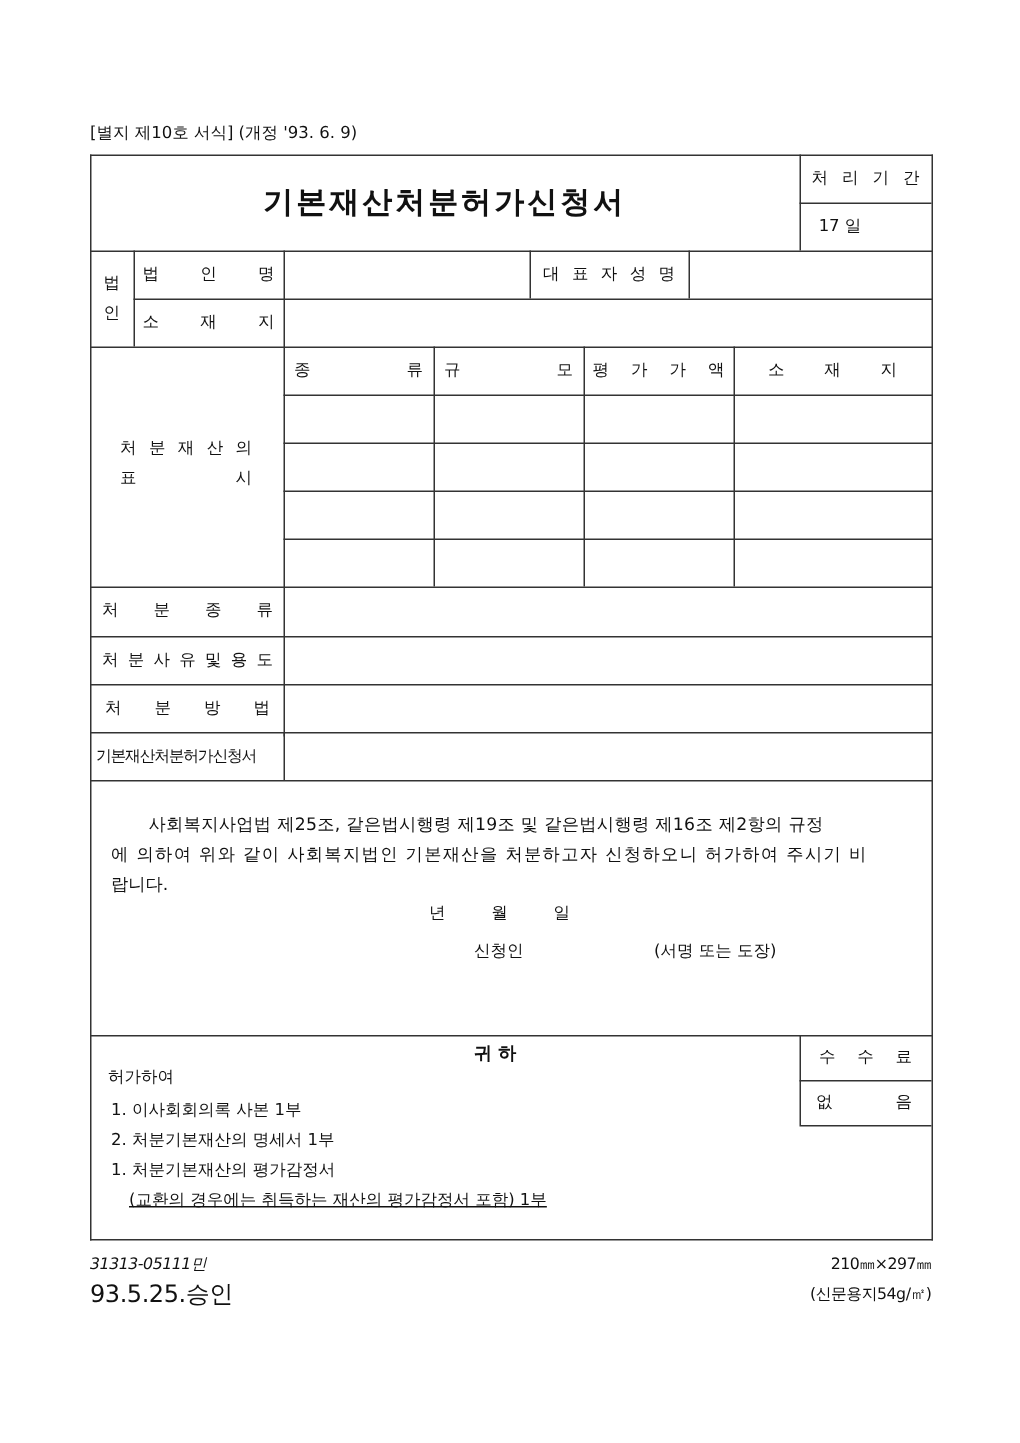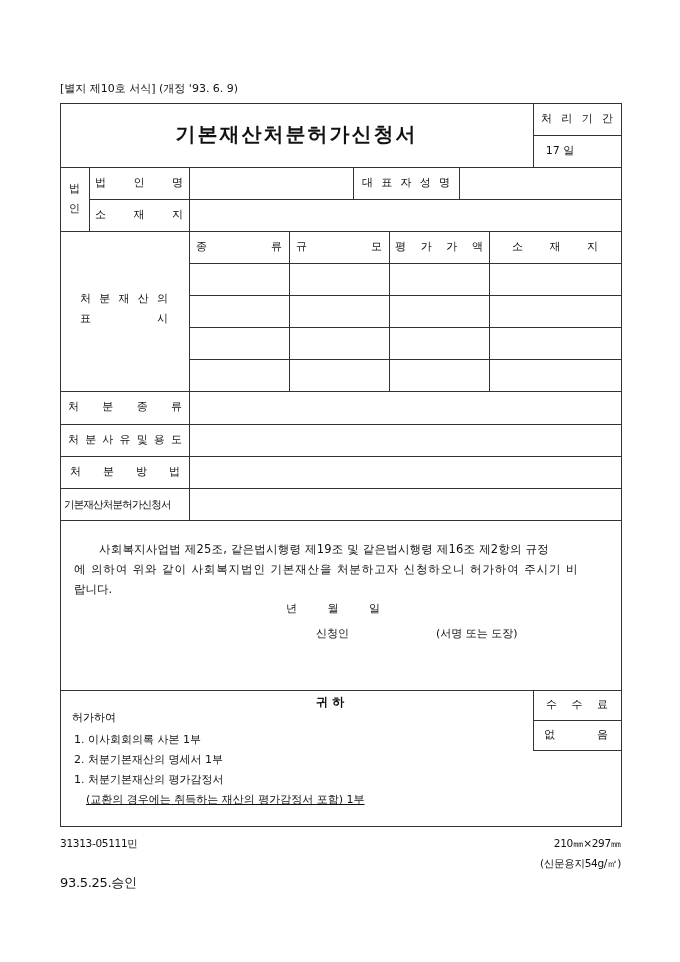--- a/index.html
+++ b/index.html
@@ -209,16 +209,16 @@
 <div class="abs txt spread" style="left:546px; top:698px; width:62px;">
   <span>수</span>
   <span>수</span>
   <span>료</span>
 </div>
 <div class="abs txt spread" style="left:544px; top:728px; width:64px;">
   <span>없</span>
   <span>음</span>
 </div>
 
-<div class="abs txt" style="left:60px; top:836px; font-size:10.5px; letter-spacing:-0.3px;">31313-05111민</div>
-<div class="abs txt" style="left:60px; top:856px; font-size:13px; letter-spacing:-0.3px;margin-top:20px;">93.5.25.승인</div>
+<div class="abs txt" style="left:60px; top:836px; font-size:10.5px; letter-spacing:-0.3px;font-style:italic;">31313-05111민</div>
+<div class="abs txt" style="left:60px; top:856px; font-size:16px; letter-spacing:-0.3px;">93.5.25.승인</div>
 <div class="abs txt" style="right:59px; top:836px; font-size:10.5px; letter-spacing:-0.3px;">210㎜×297㎜</div>
 <div class="abs txt" style="right:59px; top:856px; font-size:10.5px; letter-spacing:-0.3px;">(신문용지54g/㎡)</div>
 
 </body></html>

